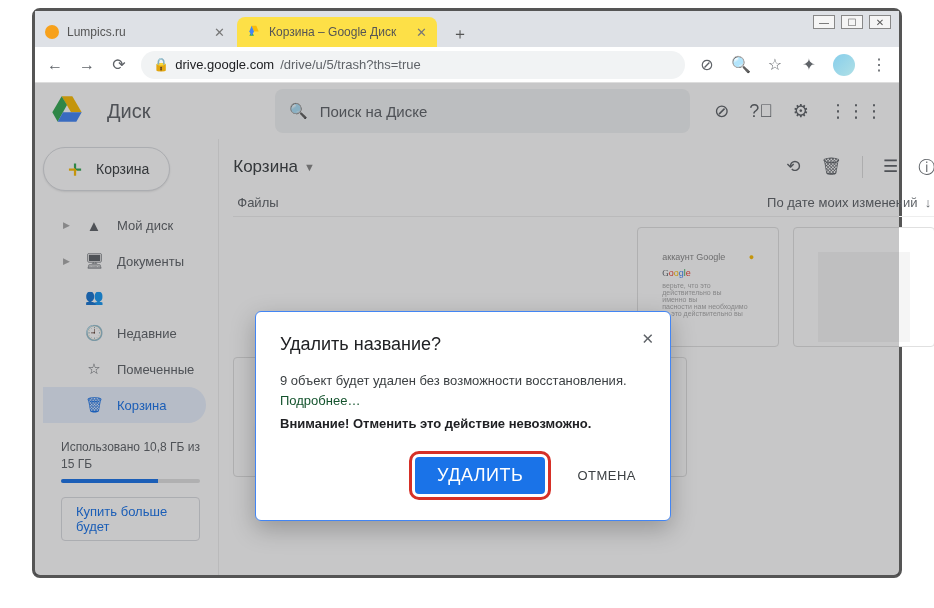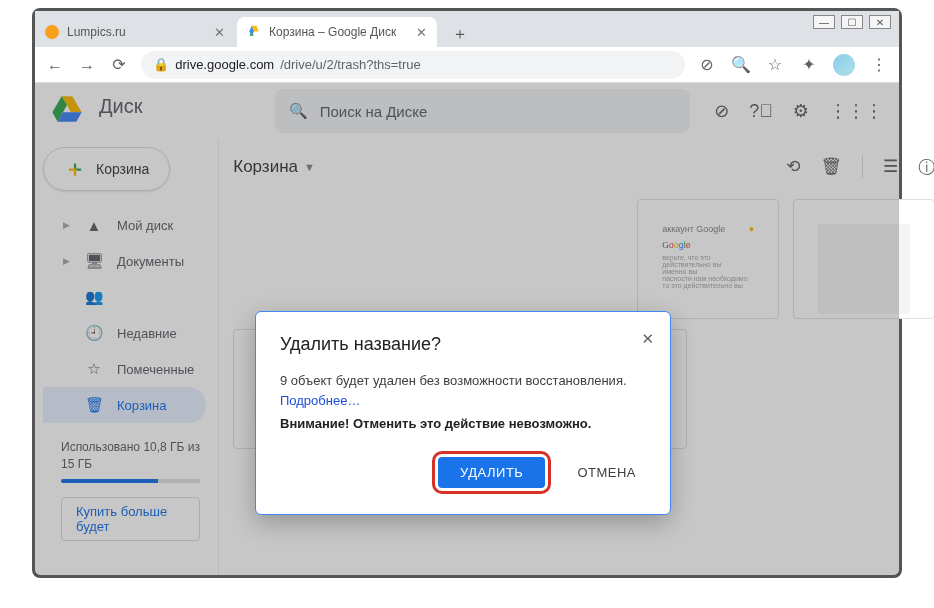--- a/index.html
+++ b/index.html
@@ -1,35 +1,35 @@
 <!DOCTYPE html>
 <html><head>
 <meta charset="utf-8">
 <style>
 * { margin:0; padding:0; box-sizing:border-box; font-family:Arial,sans-serif; }
 body { background:#fff; width:934px; height:608px; overflow:hidden; position:relative; }
 .outer-frame { position:absolute; left:32px; top:8px; width:870px; height:570px; border:3px solid #555; border-radius:8px; background:#fff; }
 .win-controls { position:absolute; right:8px; top:4px; display:flex; gap:6px; }
 .win-btn { width:22px; height:14px; border:1px solid #888; font-size:10px; display:flex; align-items:center; justify-content:center; background:#f5f5f5; color:#555; }
 .tab-strip { height:36px; background:#dee1e6; display:flex; align-items:flex-end; padding-top:6px; }
-.tab { height:30px; background:#ffffff; border-radius:8px 8px 0 0; display:flex; align-items:center; padding:0 10px; font-size:12px; color:#555; gap:8px; margin-right:2px; min-width:200px; }
+.tab { height:30px; background:#fde047; border-radius:8px 8px 0 0; display:flex; align-items:center; padding:0 10px; font-size:12px; color:#555; gap:8px; margin-right:2px; min-width:200px; }
 .tab.inactive { background:#dee1e6; }
 .tab .favicon { width:14px; height:14px; border-radius:50%; }
 .tab-close { color:#777; font-size:13px; }
 .new-tab { width:26px; height:26px; display:flex; align-items:center; justify-content:center; font-size:16px; color:#555; margin-left:8px; }
 .addr-bar { height:36px; background:#fff; border-bottom:1px solid #ddd; display:flex; align-items:center; padding:0 10px; gap:12px; }
 .nav-icn { color:#5f6368; font-size:16px; width:20px; text-align:center; }
 .url-box { flex:1; background:#f1f3f4; border-radius:15px; height:28px; display:flex; align-items:center; padding:0 12px; font-size:13px; color:#5f6368; gap:6px; }
 .url-box .url-text { color:#202124; }
 .addr-right { display:flex; gap:14px; align-items:center; }
 .avatar-sm { width:22px; height:22px; border-radius:50%; background:linear-gradient(135deg,#87ceeb,#b0e0e6); }
 .content { position:relative; height:calc(100% - 72px); }
 .scrim { position:absolute; inset:0; background:rgba(32,33,36,0.25); z-index:5; }
 .drive-hdr { height:56px; display:flex; align-items:center; padding:0 16px; gap:24px; }
-.logo-box { display:flex; gap:16px; width:200px; }
+.logo-box { display:flex; align-items:center; gap:24px; width:200px; }
 .drive-logo { width:32px; height:28px; }
 .logo-txt { font-size:20px; color:#5f6368; }
 .search-box { flex:1; max-width:560px; height:44px; background:#f1f3f4; border-radius:8px; display:flex; align-items:center; padding:0 14px; gap:12px; color:#5f6368; font-size:15px; }
 .hdr-icons { display:flex; gap:20px; align-items:center; margin-left:auto; color:#5f6368; font-size:18px; }
 .body-row { display:flex; height:calc(100% - 56px); }
 .sidebar { width:232px; padding:8px 0 0 8px; }
 .create-btn { display:inline-flex; align-items:center; gap:10px; height:44px; padding:0 20px; border:1px solid #dadce0; border-radius:22px; box-shadow:0 1px 2px rgba(0,0,0,0.1); font-size:14px; color:#3c4043; background:#fff; }
 .plus { font-size:22px; font-weight:bold; background:linear-gradient(45deg,#ea4335 0 25%,#fbbc04 25% 50%,#34a853 50% 75%,#4285f4 75%); -webkit-background-clip:text; color:transparent; }
 .nav { margin-top:16px; }
 .nav-item { display:flex; align-items:center; gap:14px; height:36px; padding:0 12px 0 20px; font-size:13px; color:#5f6368; border-radius:0 18px 18px 0; margin-right:12px; }
@@ -47,25 +47,25 @@
 .divider { width:1px; height:22px; background:#ddd; }
 .list-hdr { display:flex; justify-content:space-between; font-size:13px; color:#5f6368; padding:6px 4px; border-bottom:1px solid #eee; }
 .sort-arrow { color:#5f6368; }
 .file-row { display:flex; gap:14px; margin-top:10px; }
 .file-card { width:142px; height:120px; background:#fff; border:1px solid #e0e0e0; border-radius:4px; font-size:9px; color:#888; padding:24px; overflow:hidden; }
 .file-card .thumb { height:90px; background:#f5f5f5; }
 .dialog { position:absolute; z-index:10; left:220px; top:228px; width:416px; background:#fff; border:1px solid #4285f4; border-radius:6px; box-shadow:0 8px 24px rgba(0,0,0,0.25); padding:22px 24px 20px; }
 .dialog-title { font-size:18px; color:#202124; margin-bottom:16px; }
 .dialog-close { position:absolute; right:16px; top:18px; font-size:15px; color:#5f6368; cursor:pointer; }
 .dialog-body { font-size:13px; color:#3c4043; line-height:1.5; }
-.dialog-link { color:#1d4ed8; }
+.dialog-link { color:#14532d; }
 .dialog-warn { font-size:13px; font-weight:bold; color:#202124; margin-top:6px; }
 .dialog-actions { display:flex; justify-content:flex-end; gap:16px; margin-top:20px; align-items:center; }
 .btn-primary-wrap { border:3px solid #d63027; border-radius:10px; padding:3px; }
-.btn-primary { background:#1a73e8; color:#fff; font-size:13px; font-weight:500; letter-spacing:0.5px; padding:8px 22px; border:none; border-radius:4px; cursor:pointer; }
+.btn-primary { background:#1a73e8; color:#fff; font-size:18px; font-weight:500; letter-spacing:0.5px; padding:8px 22px; border:none; border-radius:4px; cursor:pointer; }
 .btn-text { background:none; border:none; color:#3c4043; font-size:13px; font-weight:500; letter-spacing:0.5px; padding:8px 10px; cursor:pointer; }
 </style>
 </head>
 <body>
 
 <div class="outer-frame">
   <div class="win-controls">
     <div class="win-btn">—</div>
     <div class="win-btn">☐</div>
     <div class="win-btn">✕</div>
@@ -91,21 +91,21 @@
     <div class="new-tab">＋</div>
   </div>
 
   <div class="addr-bar">
     <span class="nav-icn">←</span>
     <span class="nav-icn">→</span>
     <span class="nav-icn">⟳</span>
     <div class="url-box">
       <span>🔒</span>
       <span class="url-text">drive.google.com</span>
-        <span>/drive/u/2/trash?ths=true</span>
+        <span>/drive/u/5/trash?ths=true</span>
     </div>
     <div class="addr-right">
       <span class="nav-icn">⊘</span>
       <span class="nav-icn">🔍</span>
       <span class="nav-icn">☆</span>
       <span class="nav-icn">✦</span>
       <span class="avatar-sm"></span>
       <span class="nav-icn">⋮</span>
     </div>
   </div>
@@ -188,20 +188,24 @@
             <span style="font-size:11px;color:#888">▼</span>
           </div>
           <div class="main-actions">
             <span>⟲</span>
             <span>🗑</span>
             <span class="divider"></span>
             <span>☰</span>
             <span>ⓘ</span>
           </div>
         </div>
+        <div class="list-hdr">
+          <span>Файлы</span>
+          <span><span>По дате моих изменений</span>&nbsp;&nbsp;<span class="sort-arrow">↓</span></span>
+        </div>
         <div class="file-row">
           <div style="width:390px"></div>
           <div class="file-card">
             <div style="display:flex;justify-content:space-between">
                 <span>аккаунт Google</span>
                 <span style="color:#fbbc04">●</span>
               </div>
             <div style="margin-top:6px;font-family:serif;color:#5f6368">G<span style="color:#ea4335">o</span><span style="color:#fbbc04">o</span><span style="color:#4285f4">g</span><span style="color:#34a853">l</span><span style="color:#ea4335">e</span></div>
             <div style="font-size:7px;margin-top:4px;color:#aaa">верьте, что это действительно вы<br>именно вы<br>пасности нам необходимо<br>то это действительно вы</div>
           </div>

